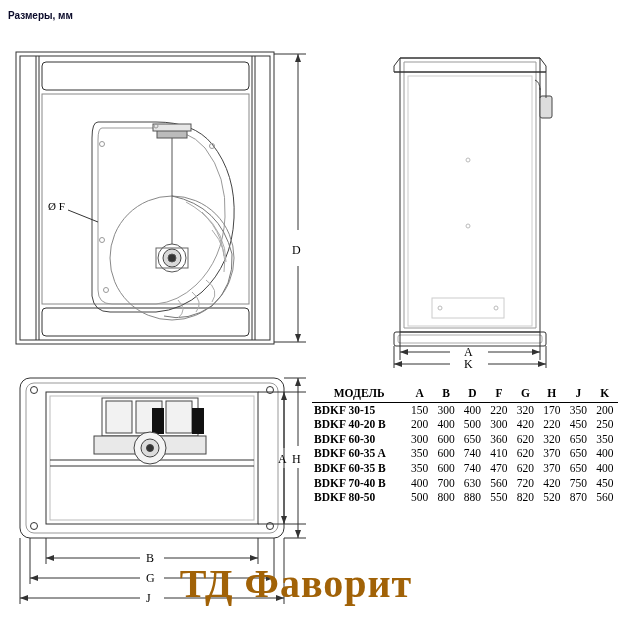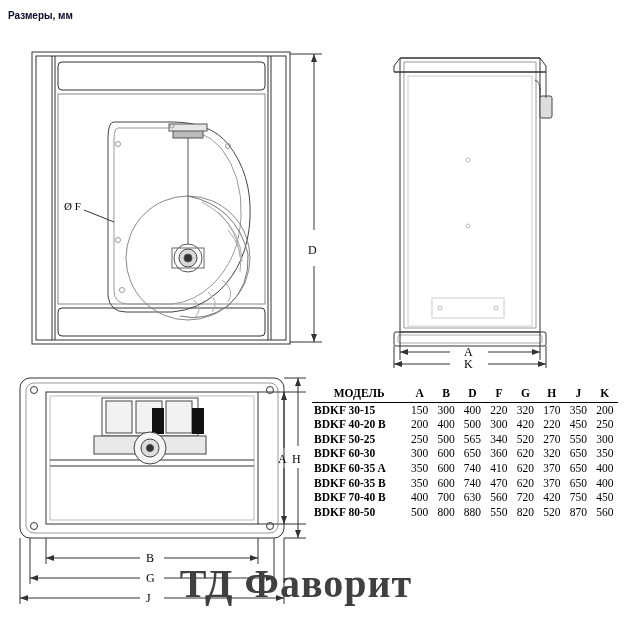--- a/index.html
+++ b/index.html
@@ -11,21 +11,21 @@
     position:relative;
     overflow:hidden;
   }
   .title{
     position:absolute;left:8px;top:10px;
     font-family:"Liberation Sans", sans-serif;
     font-weight:bold;font-size:10px;color:#0b0b2a;
   }
   svg{display:block;}
   .dwg{position:absolute;}
-  #front-view{left:22px;top:40px;}
+  #front-view{left:6px;top:40px;}
   #side-view{left:380px;top:40px;}
   #top-view{left:6px;top:368px;}
 
   
   #spec-table{
     position:absolute;left:312px;top:386px;
     width:306px;
     font-family:"Liberation Serif", serif;
     font-size:11.5px;
     border-collapse:collapse;
@@ -43,21 +43,21 @@
   }
   #spec-table th.model-head{text-align:center;padding-left:2px;margin-top:18px;}
   #spec-table td.model{font-weight:bold;text-align:left;padding-left:2px;}
   #spec-table td.num{text-align:center;}
   .watermark{
     position:absolute;left:0;top:560px;width:592px;
     text-align:center;
     font-family:"Liberation Serif", serif;
     font-weight:bold;
     font-size:40px;
-    color:#404040;
+    color:#a16207;
     letter-spacing:1px;
     pointer-events:none;
   }
   text{font-family:"Liberation Serif", serif;}
 </style>
 </head>
 <body>
 
 <div class="title">Размеры, мм</div>
 
@@ -302,31 +302,20 @@
         <td class="num">200</td>
         <td class="num">400</td>
         <td class="num">500</td>
         <td class="num">300</td>
         <td class="num">420</td>
         <td class="num">220</td>
         <td class="num">450</td>
         <td class="num">250</td>
       </tr>
       <tr>
-        <td class="model">BDKF 50-25</td>
-        <td class="num">250</td>
-        <td class="num">500</td>
-        <td class="num">565</td>
-        <td class="num">340</td>
-        <td class="num">520</td>
-        <td class="num">270</td>
-        <td class="num">550</td>
-        <td class="num">300</td>
-      </tr>
-      <tr>
         <td class="model">BDKF 60-30</td>
         <td class="num">300</td>
         <td class="num">600</td>
         <td class="num">650</td>
         <td class="num">360</td>
         <td class="num">620</td>
         <td class="num">320</td>
         <td class="num">650</td>
         <td class="num">350</td>
       </tr>

